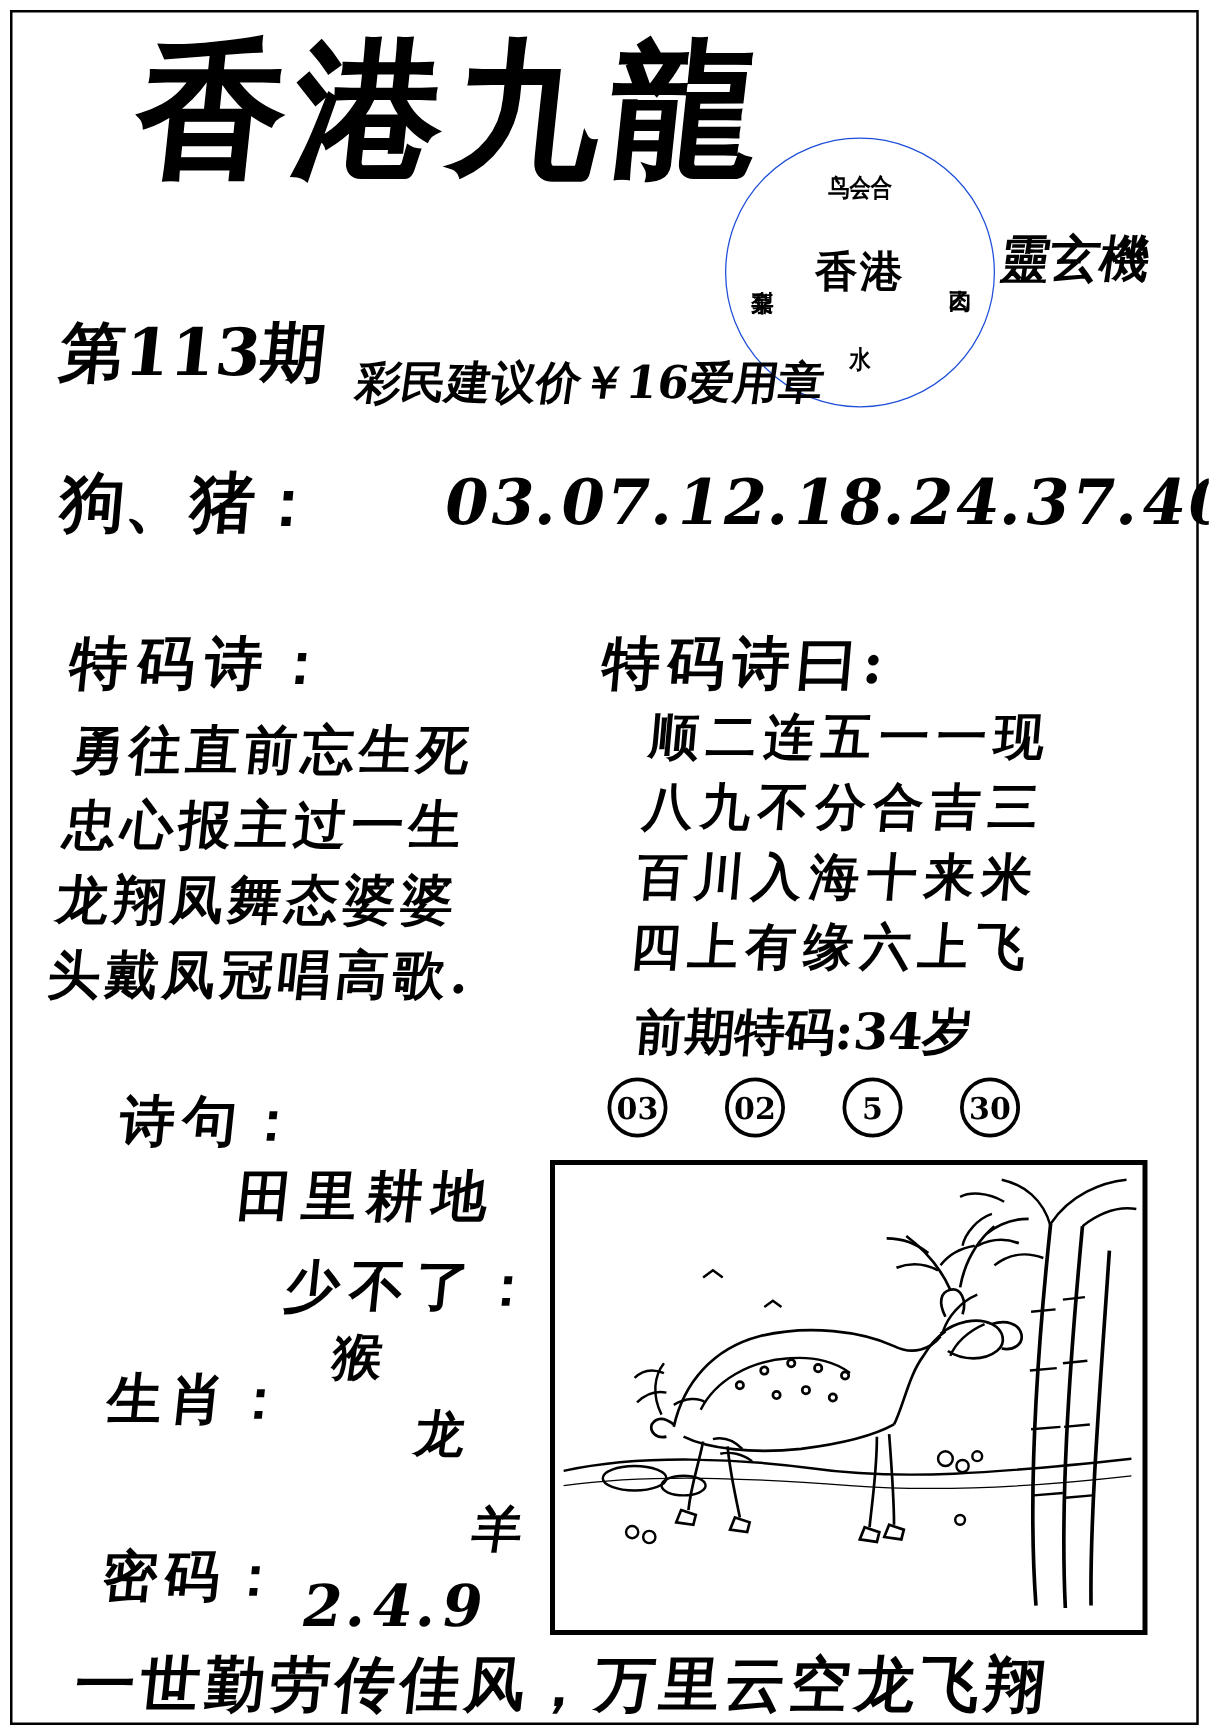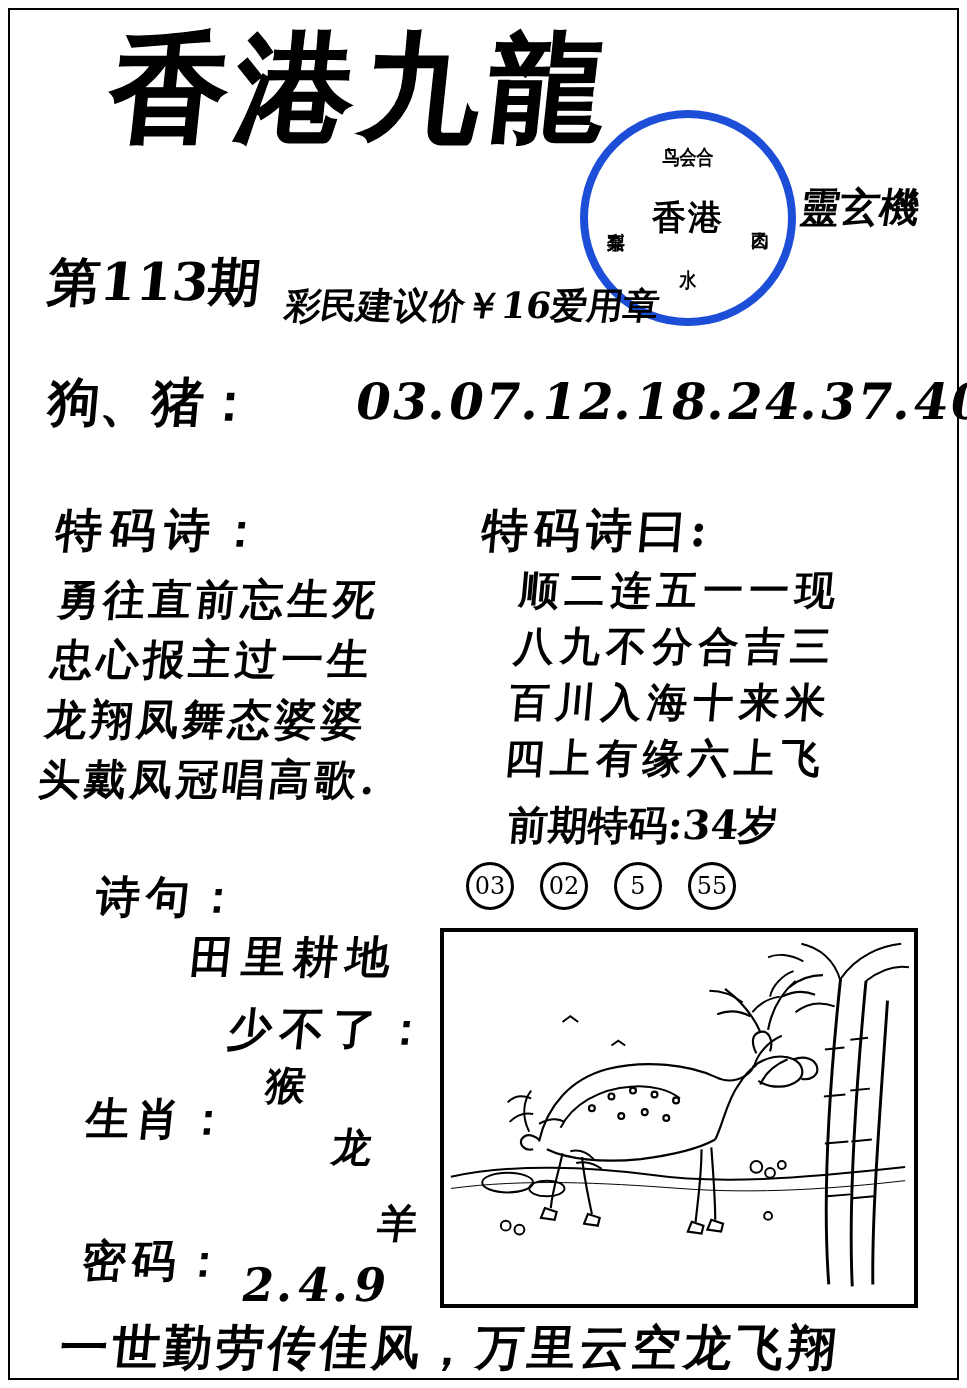--- a/index.html
+++ b/index.html
@@ -21,21 +21,21 @@
     font-family:"DejaVu Serif","Liberation Serif",serif;
     font-weight:bold;font-size:118px;line-height:140px;
     letter-spacing:8px;
     -webkit-text-stroke:1px #000;
     transform:skewX(-6deg);
     white-space:nowrap;
   }
   
   .stamp{
     left:580px;top:110px;width:216px;height:216px;border-radius:50%;
-    border:8px solid #1d4ed8;box-sizing:border-box;
+    border:1px solid #1d4ed8;box-sizing:border-box;
   }
   .stamp .s-center{
     position:absolute;left:50%;top:50%;transform:translate(-50%,-50%);
     font-family:Liberation Serif, serif;
     font-weight:bold;font-size:34px;letter-spacing:2px;white-space:nowrap;
   }
   .stamp .s-top{
     position:absolute;left:50%;top:26px;transform:translateX(-50%) scaleX(.85);
     font-size:20px;font-weight:bold;white-space:nowrap;
   }
@@ -107,23 +107,24 @@
     font-family:"DejaVu Serif","Liberation Serif",serif;
     transform:skewX(-5deg);white-space:nowrap;
   }
   
   .circles{
     left:466px;top:862px;display:flex;gap:26px;align-items:center;
   }
   .circ{
     width:48px;height:48px;border:3px solid #000;border-radius:50%;
     display:flex;align-items:center;justify-content:center;
-    font-size:24px;font-weight:normal;
+    font-size:24px;font-weight:bold;
     font-family:"DejaVu Serif","Liberation Serif",serif;
     box-sizing:border-box;
+    margin-left:20px;
   }
   
   .shiju-label{
     left:96px;top:868px;font-size:44px;font-weight:bold;letter-spacing:6px;
     font-family:"DejaVu Serif","Liberation Serif",serif;
     transform:skewX(-6deg);white-space:nowrap;
   }
   .shiju-1{
     left:190px;top:928px;font-size:44px;font-weight:bold;letter-spacing:8px;
     font-family:"DejaVu Serif","Liberation Serif",serif;
@@ -208,21 +209,21 @@
     <div>四上有缘六上飞</div>
   </div>
   <div class="abs prev-special">
     <span>前期特码:</span><span>34岁</span>
   </div>
 
   <div class="abs circles">
     <div class="circ">03</div>
     <div class="circ">02</div>
     <div class="circ">5</div>
-    <div class="circ">55</div>
+    <div class="circ">30</div>
   </div>
 
   <div class="abs shiju-label">诗句：</div>
   <div class="abs shiju-1">田里耕地</div>
   <div class="abs shiju-2">少不了：</div>
 
   <div class="abs sx-label">生肖：</div>
   <div class="abs sx-1">猴</div>
   <div class="abs sx-2">龙</div>
   <div class="abs sx-3">羊</div>

